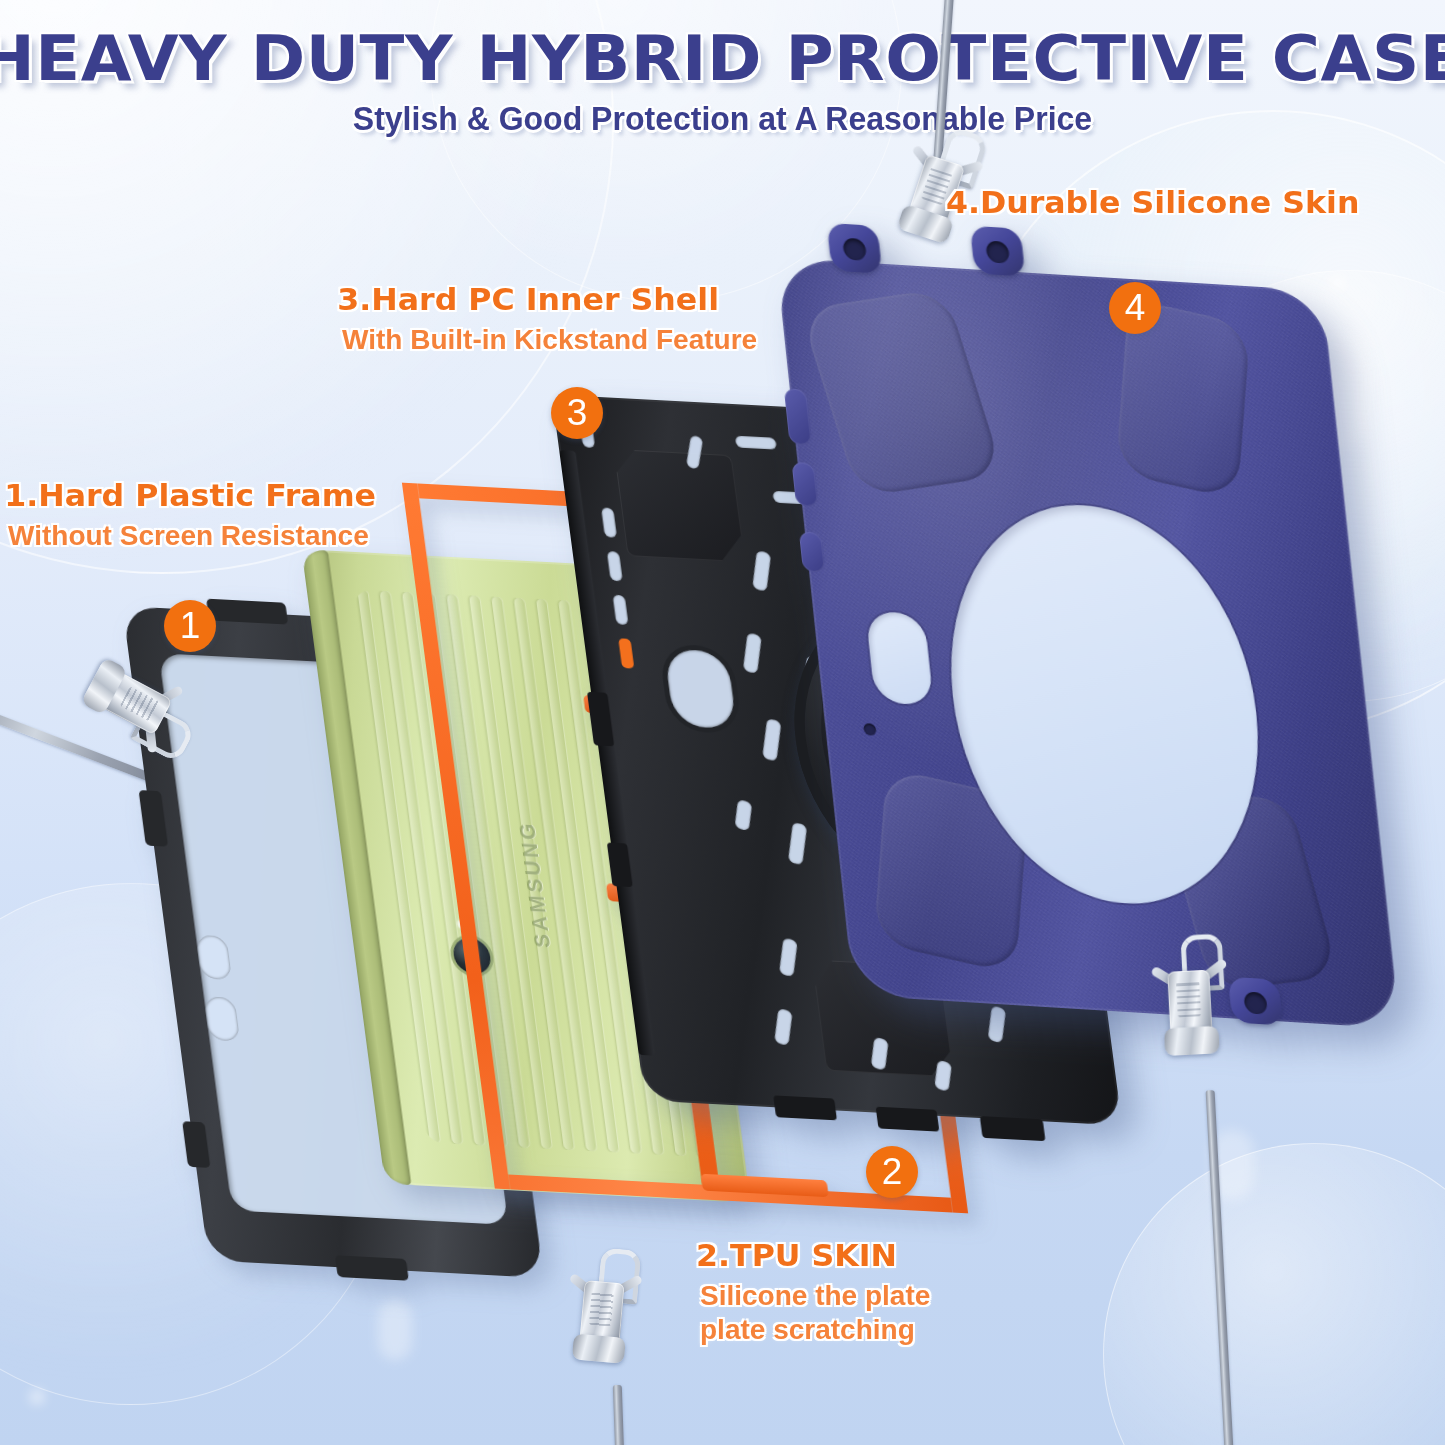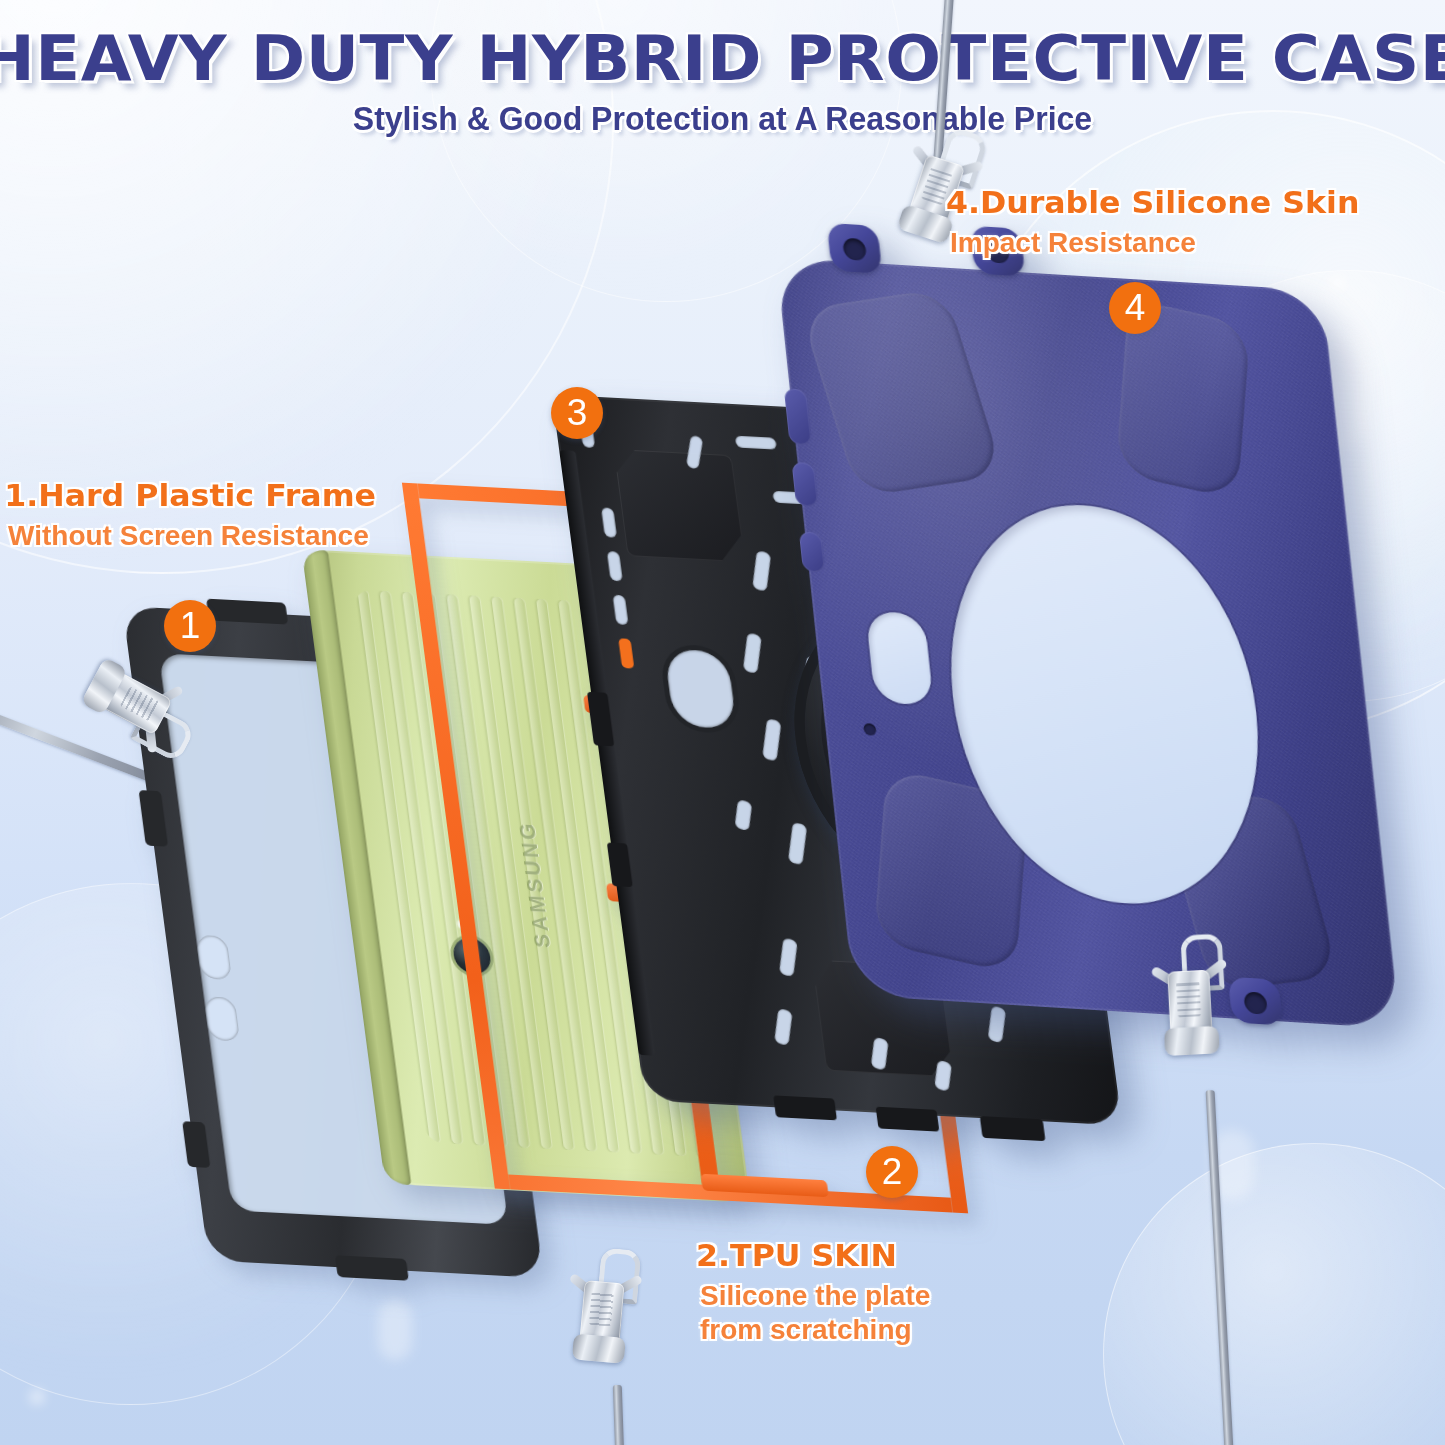--- a/index.html
+++ b/index.html
@@ -453,28 +453,31 @@
     <div class="knurl"></div>
     <div class="collar"></div>
   </div>
 
   <div class="callout" style="left:8px;top:478px;width:380px;">
     <div class="co-head">1.Hard Plastic Frame</div>
     <div class="co-sub">Without Screen Resistance</div>
   </div>
   <div class="badge" style="left:164px;top:600px;">1</div>
 
+  <div class="callout" style="left:342px;top:282px;width:470px;">
+    <div class="co-head">3.Hard PC Inner Shell</div>
+    <div class="co-sub">With Built-in Kickstand Feature</div>
+  </div>
   <div class="badge" style="left:551px;top:387px;">3</div>
 
   <div class="callout" style="left:950px;top:185px;width:410px;">
     <div class="co-head">4.Durable Silicone Skin</div>
-    <div class="co-sub">Impact Resistance</div>
   </div>
   <div class="badge" style="left:1109px;top:282px;">4</div>
 
   <div class="badge" style="left:866px;top:1146px;">2</div>
   <div class="callout" style="left:700px;top:1238px;width:390px;">
     <div class="co-head">2.TPU SKIN</div>
     <div class="co-sub">Silicone the plate</div>
-    <div class="co-sub" style="margin-top:0;">from scratching</div>
+    <div class="co-sub" style="margin-top:0;">plate scratching</div>
   </div>
 
 </div>
 
 </body></html>

